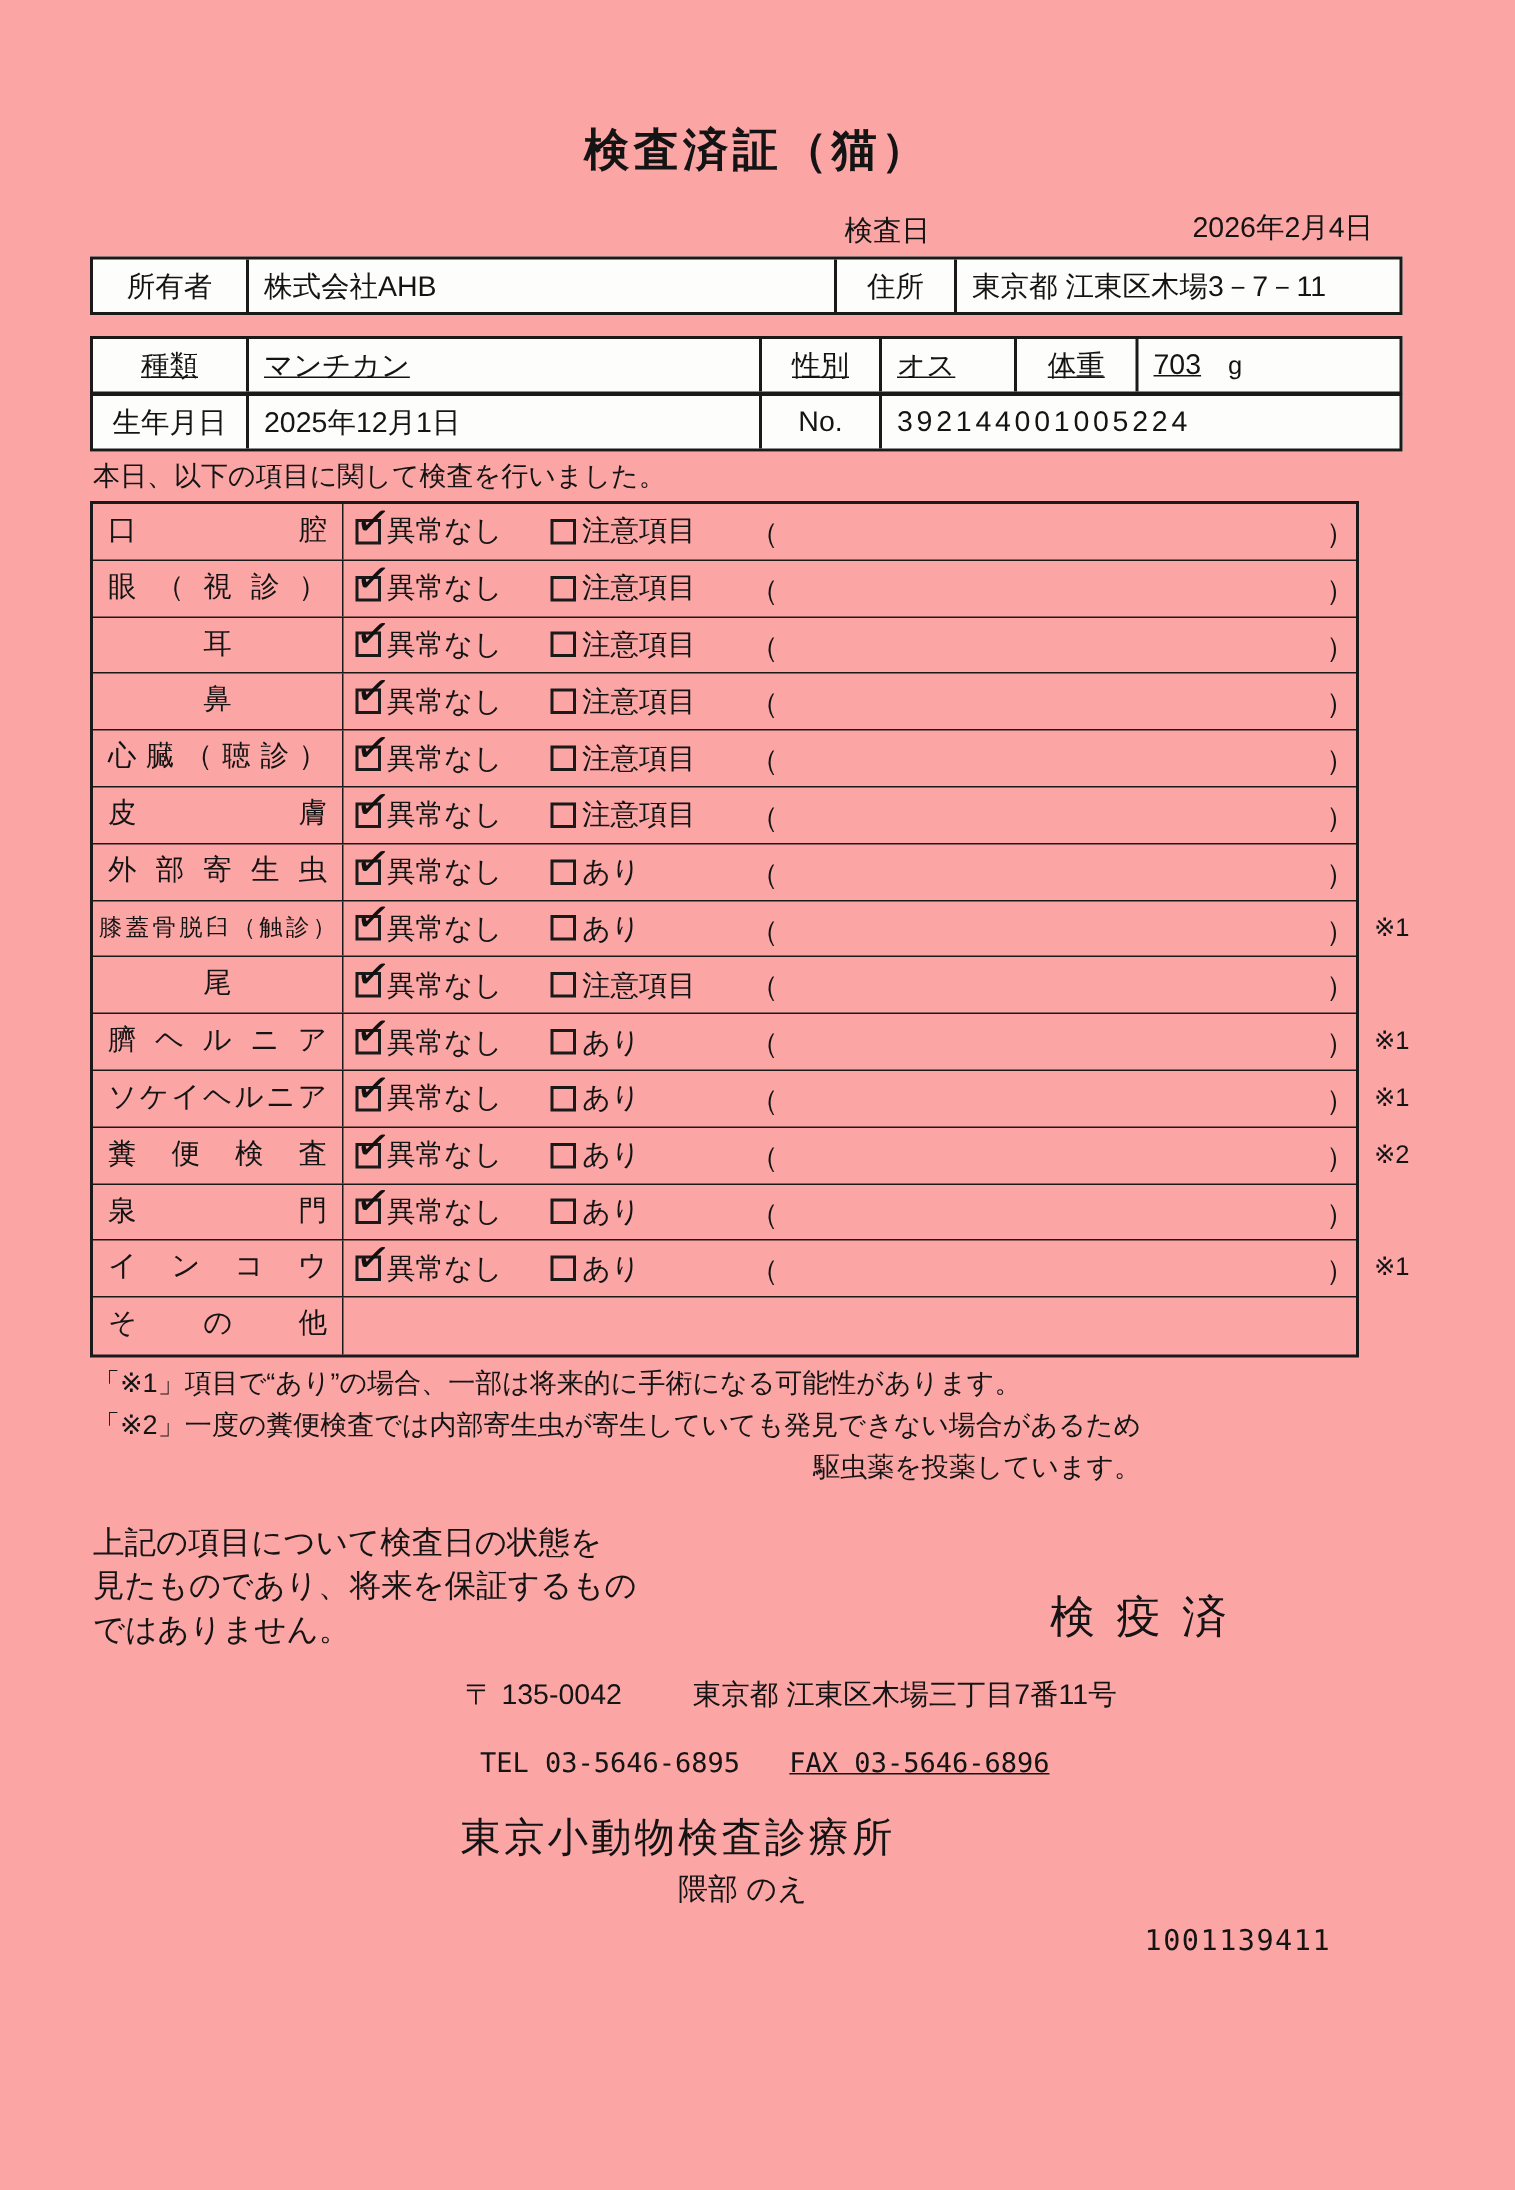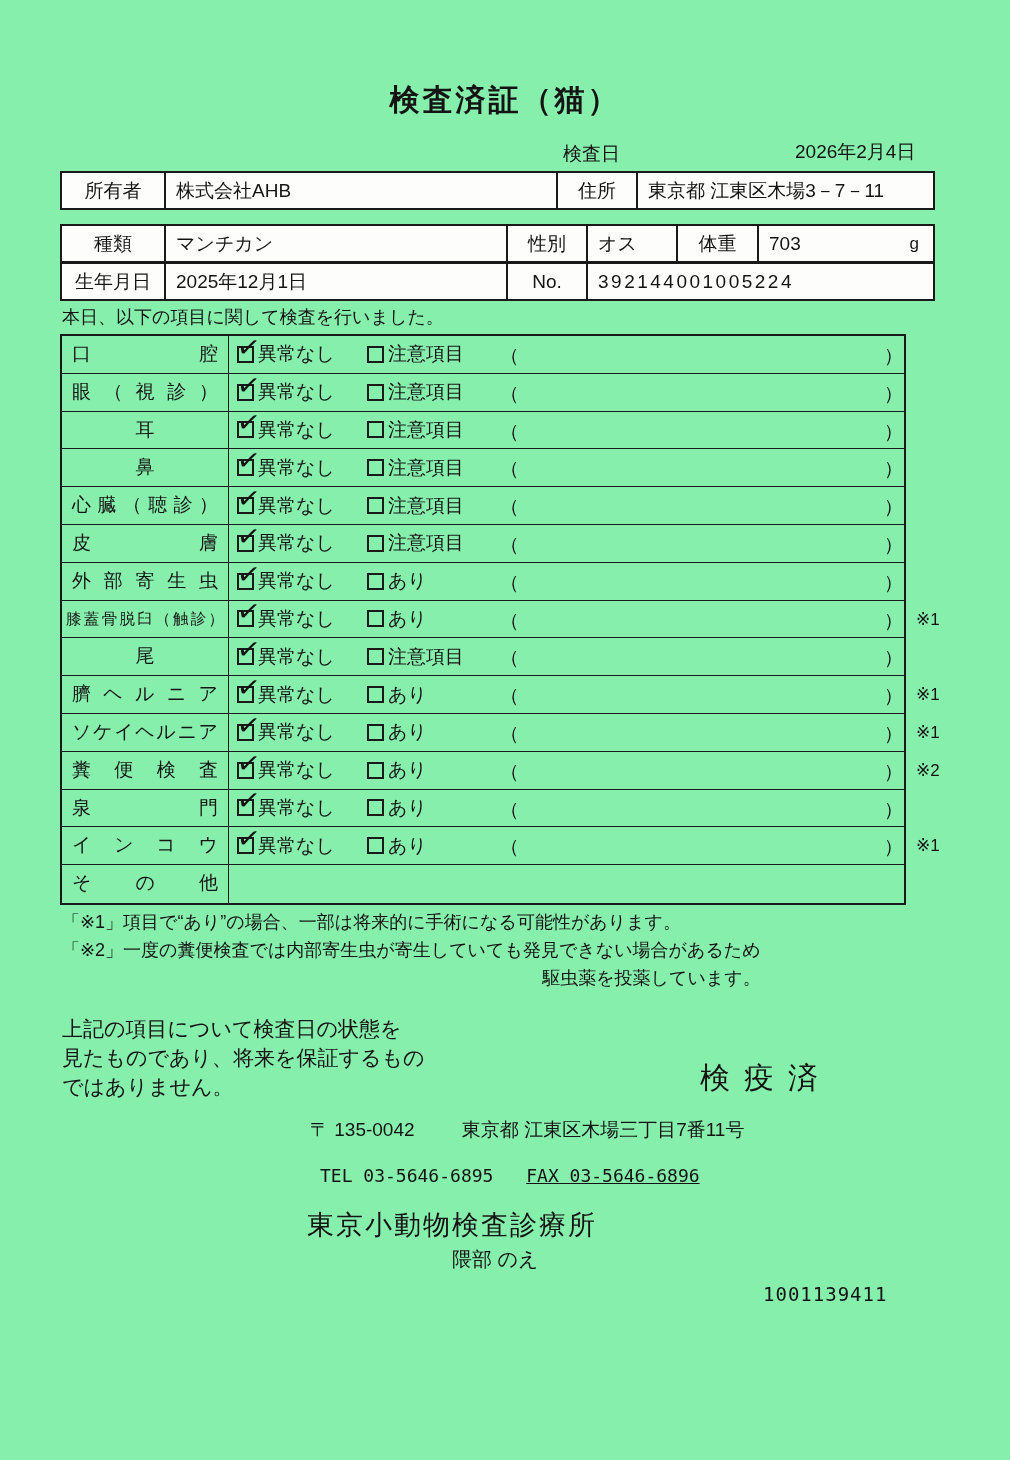--- a/index.html
+++ b/index.html
@@ -1,31 +1,31 @@
 <!DOCTYPE html>
 <html><head>
 <meta charset="utf-8">
 <style>
   html,body{margin:0;padding:0;}
   body{background:#a0a09e;font-family:"Liberation Sans","DejaVu Sans",sans-serif;}
-  .page{position:relative;width:1010px;height:1460px;margin:0 auto;background:#86efac;color:#141414;overflow:hidden;}
+  .page{position:relative;width:1010px;height:1460px;margin:0 auto;background:#fca5a5;color:#141414;overflow:hidden;}
   .abs{position:absolute;}
   .title{top:80px;left:0;width:100%;text-align:center;font-size:30px;font-weight:600;letter-spacing:3px;}
   .date-label{top:141px;left:563px;font-size:19px;}
   .date-value{top:139px;left:795px;font-size:19px;}
 
   .hrow{left:60px;width:871px;height:35px;display:flex;border:2px solid #1a1a1a;font-size:19px;align-items:stretch;background:#fdfdfb;}
   .hrow.r1{top:171px;}
-  .hrow.r2{top:224px;}
+  .hrow.r2{top:224px;text-decoration:underline;}
   .hrow.r3{top:262px;}
   .hcell{display:flex;align-items:center;padding:0 10px;border-right:2px solid #1a1a1a;overflow:hidden;white-space:nowrap;box-sizing:border-box;}
   .hcell:last-child{border-right:none;}
   .hcell.lab{justify-content:center;padding:0 2px;}
   .grow{flex:1;}
-  .weight{justify-content:space-between;padding-right:14px;}
+  .weight{justify-content:flex-start;padding-right:14px;}
   .weight .unit{margin-left:18px;font-size:17px;}
   .no-value{letter-spacing:2.5px;}
 
   .intro{top:305px;left:62px;font-size:18px;}
 
   .ctable{top:334px;left:60px;width:846px;border:2px solid #1a1a1a;box-sizing:border-box;}
   .crow{position:relative;height:37.8px;border-bottom:1.5px solid #1a1a1a;box-sizing:border-box;}
   .crow:last-child{border-bottom:none;}
   .cname{position:absolute;left:0;top:0;height:100%;width:167px;border-right:1.5px solid #1a1a1a;box-sizing:border-box;
          padding:0 10px;font-size:19px;line-height:36px;text-align:justify;text-align-last:justify;text-justify:inter-character;white-space:nowrap;}

